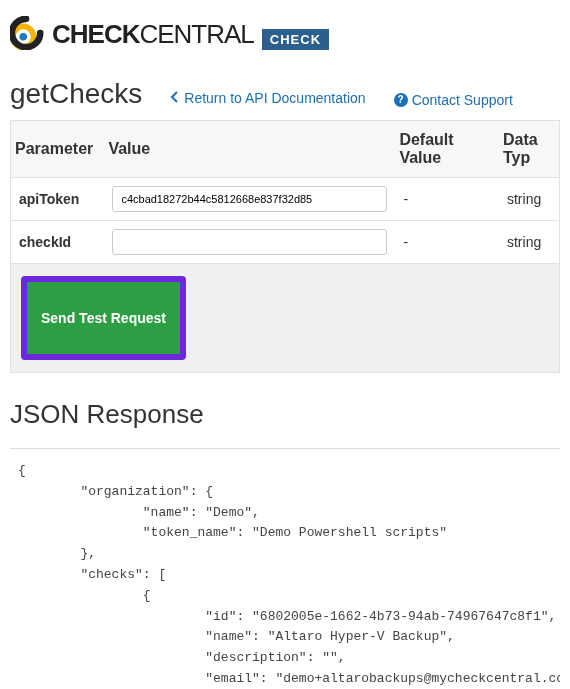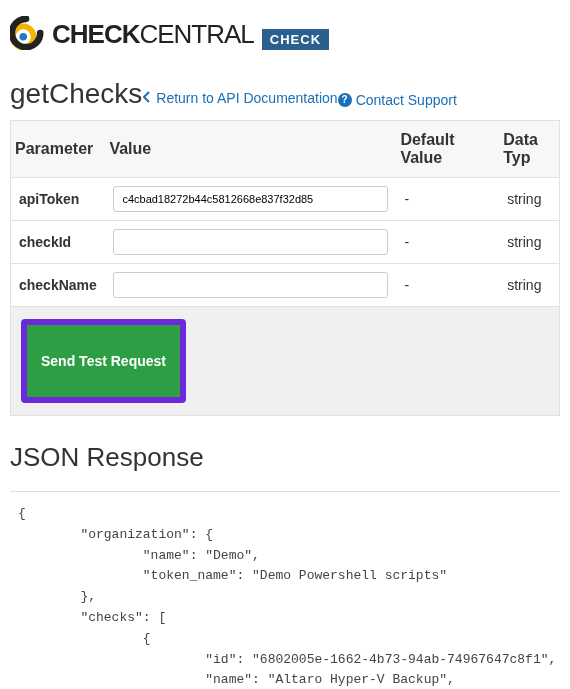--- a/index.html
+++ b/index.html
@@ -3,21 +3,21 @@
 <meta charset="utf-8">
 <style>
 * { box-sizing: border-box; margin: 0; padding: 0; }
 body { font-family: Arial, Helvetica, sans-serif; color: #333; background: #fff; width: 570px; }
 .container { padding: 10px 10px 0 10px; }
 .logo-bar { display: flex; align-items: flex-end; gap: 8px; margin-bottom: 28px; margin-top: 6px; }
 .logo-icon { width: 34px; height: 34px; position: relative; flex-shrink: 0; }
 .logo-text { font-size: 26px; font-weight: 700; letter-spacing: -1px; color: #222; }
 .logo-text .thin { font-weight: 300; }
 .demo-badge { background: #2b5f8e; color: #fff; font-size: 13px; font-weight: 700; padding: 3px 8px; letter-spacing: 1px; }
-.title-row { display: flex; align-items: baseline; gap: 0; margin-bottom: 10px; flex-wrap: wrap; }
+.title-row { display: flex; align-items: baseline; gap: 28px; margin-bottom: 10px; flex-wrap: wrap; }
 .page-title { font-size: 28px; font-weight: 300; color: #333; }
 .link { color: #1a6fb5; font-size: 14px; text-decoration: none; display: inline-flex; align-items: center; gap: 4px; }
 .chev-icon { display:inline-block; }
 .help-icon { width:14px; height:14px; border-radius:50%; background:#1a6fb5; color:#fff; font-size:10px; font-weight:700; display:inline-flex; align-items:center; justify-content:center; }
 .param-table { width: 100%; border-collapse: collapse; background: #fff; border: 1px solid #e1e1e1; }
 .param-table th { text-align: left; font-size: 16px; font-weight: 700; padding: 10px 4px; border-bottom: 1px solid #e1e1e1; background: #f7f7f7;}
 .param-table td { padding: 8px 8px; border-bottom: 1px solid #e1e1e1; font-size: 14px; vertical-align: middle; }
 .param-table td:first-child { font-weight:700; width: 95px;}
 .param-table td:nth-child(3){ width:110px;}
 .param-table td:nth-child(4){ width:62px;}
@@ -74,26 +74,20 @@
         <td><input class="param-input" type="text" value="c4cbad18272b44c5812668e837f32d85" style=""></td>
         <td>-</td>
         <td>string</td>
       </tr>
       <tr>
         <td>checkId</td>
         <td><input class="param-input" type="text" value="" style=""></td>
         <td>-</td>
         <td>string</td>
       </tr>
-      <tr>
-        <td>checkName</td>
-        <td><input class="param-input" type="text" value="" style=""></td>
-        <td>-</td>
-        <td>string</td>
-      </tr>
     </tbody>
   </table>
   <div class="btn-row">
     <button class="send-btn">Send Test Request</button>
   </div>
 
   <div class="response-title">JSON Response</div>
   <div class="json-block">{
         "organization": {
                 "name": "Demo",

